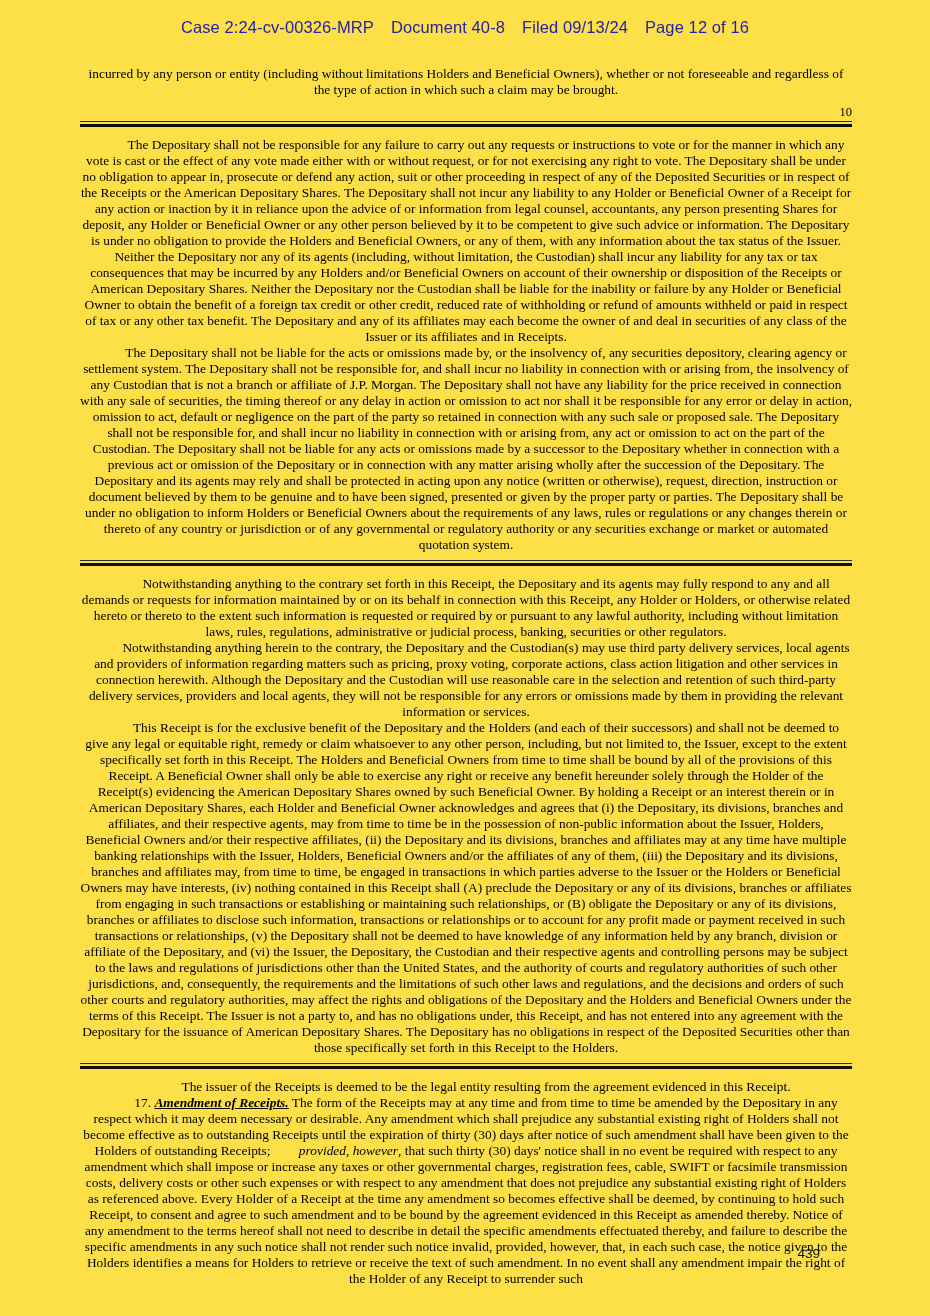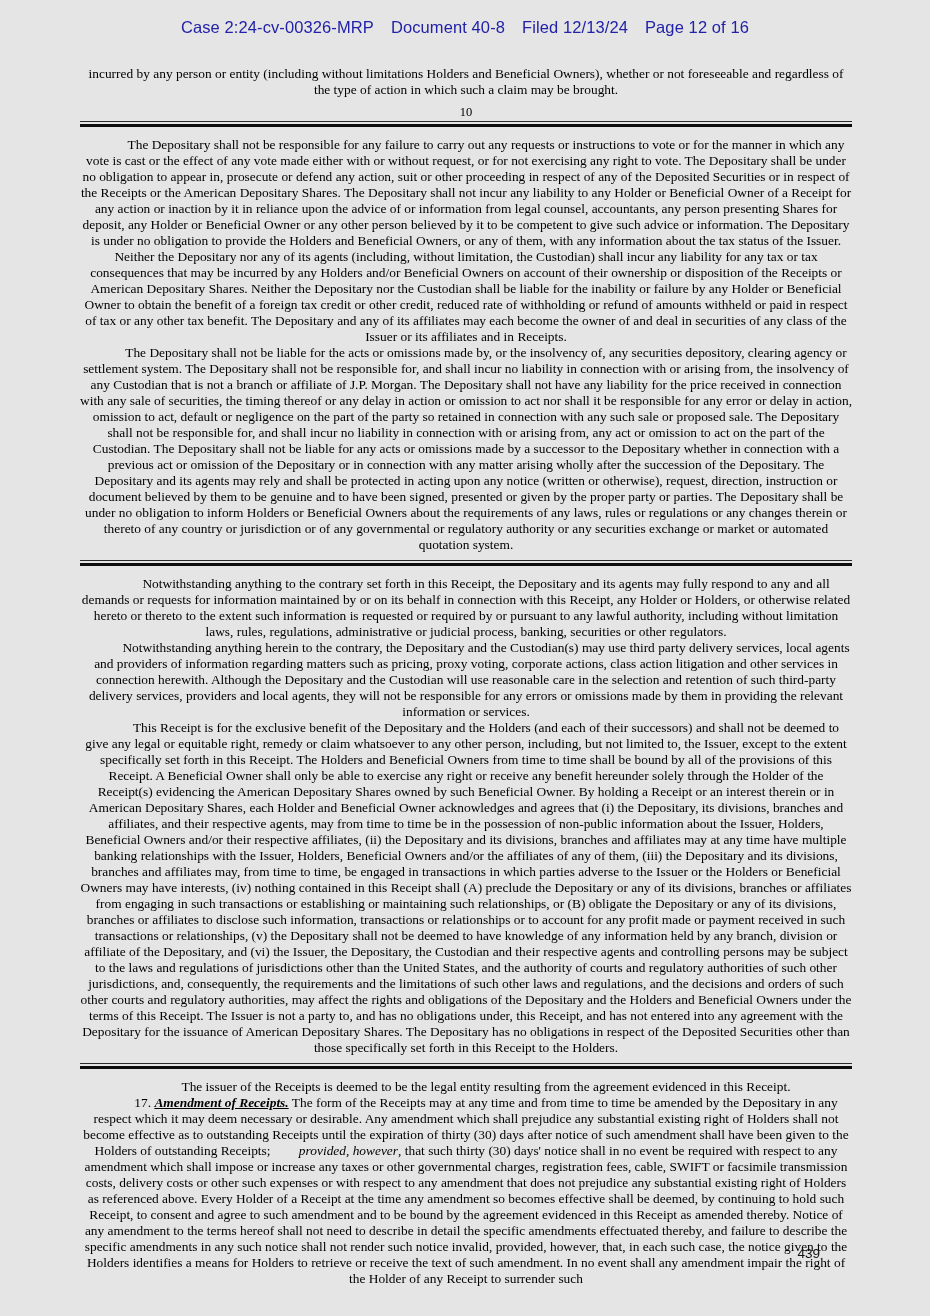--- a/index.html
+++ b/index.html
@@ -4,21 +4,21 @@
 <style>
   html, body {
     margin: 0;
     padding: 0;
     background: #ffffff;
   }
   .page {
     position: relative;
     width: 930px;
     height: 1316px;
-    background: #e5e5e5;
+    background: #fde047;
     font-family: "Liberation Serif", serif;
     color: #000000;
     overflow: hidden;
   }
   .case-header {
     position: absolute;
     top: 18px;
     left: 0;
     width: 100%;
     display: flex;
@@ -45,21 +45,21 @@
     padding: 0;
     text-align: center;
   }
   .para.indent {
     text-indent: 40px;
   }
   .section-break {
     margin: 7px 0 10px 0;
   }
   .section-number {
-    text-align: center;
+    text-align: right;
     font-size: 12.5px;
     line-height: 14px;
     margin-bottom: 2px;
   }
   .section-rule {
     height: 2px;
     border-top: 1px solid #2a2a2a;
     border-bottom: 3px solid #0d0d0d;
   }
   .page-number {
@@ -74,21 +74,21 @@
   .italic { font-style: italic; margin-left: 25px; }
 </style>
 </head>
 <body>
 
 <div class="page">
 
   <header class="case-header">
     <span>Case 2:24-cv-00326-MRP</span>
     <span>Document 40-8</span>
-    <span>Filed 12/13/24</span>
+    <span>Filed 09/13/24</span>
     <span>Page 12 of 16</span>
   </header>
 
   <main class="doc-body">
 
     <p class="para">incurred by any person or entity (including without limitations Holders and Beneficial Owners), whether or not foreseeable and regardless of the type of action in which such a claim may be brought.</p>
 
     <div class="section-break">
       <div class="section-number">10</div>
       <div class="section-rule"></div>

